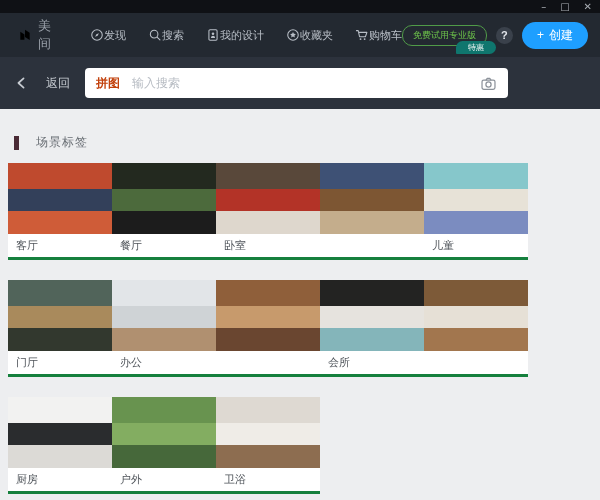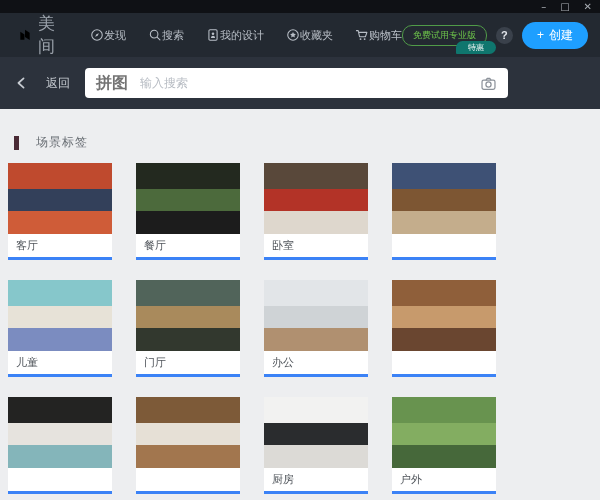--- a/index.html
+++ b/index.html
@@ -15,21 +15,21 @@
   }
   .win-ctrl { color:#a9aeb4; font-size:10px; line-height:10px; cursor:pointer;
     font-family:"DejaVu Sans", sans-serif; }
   
   .navbar {
     height:44px; background:#232931; display:flex; align-items:center;
     padding:0 12px;
   }
   .logo { display:flex; align-items:center; gap:6px; margin-left:6px; cursor:pointer; }
   .logo svg { width:20px; height:20px; fill:#c6ccd3; }
-  .logo-text { color:#9aa1aa; font-size:17px; letter-spacing:2px; }
+  .logo-text { color:#9aa1aa; font-size:13px; letter-spacing:2px; }
   .nav-items { display:flex; align-items:center; gap:22px; margin-left:26px; }
   .nav-item { display:flex; align-items:center; color:#b9bfc7;
     font-size:11px; cursor:pointer; white-space:nowrap; }
   .icon { display:inline-flex; align-items:center; justify-content:center; }
   .icon svg { width:14px; height:14px; stroke:currentColor; fill:none;
     stroke-width:1.8; stroke-linecap:round; stroke-linejoin:round; }
   .icon svg .fill { fill:currentColor; stroke:none; }
   .nav-right { margin-left:auto; display:flex; align-items:center; gap:9px; }
   .trial-pill {
     position:relative; border:1px solid #509b48; color:#6cc24a; font-size:9px;
@@ -55,35 +55,35 @@
     padding:0 16px;
   }
   .back-btn { display:flex; align-items:center; gap:20px; color:#c6cbd1;
     font-size:12px; cursor:pointer; margin-right:15px; }
   .back-btn svg { width:10px; height:12px; stroke:#c6cbd1; fill:none;
     stroke-width:2; stroke-linecap:round; stroke-linejoin:round; }
   .search-bar {
     width:423px; height:30px; background:#fff; border-radius:4px;
     display:flex; align-items:center; padding:0 11px; gap:12px;
   }
-  .search-category { font-size:16px; color:#737373; font-weight:bold; cursor:pointer; }
+  .search-category { font-size:12px; color:#c2410c; font-weight:bold; cursor:pointer; }
   .search-input { flex:1; border:none; outline:none; font-size:12px; color:#333;
     font-family:"Liberation Sans", sans-serif; background:transparent; }
   .search-input::placeholder { color:#b7bcc3; }
   .camera-btn { color:#8c929a; cursor:pointer; }
   .camera-btn svg { width:17px; height:15px; }
   
   .content { padding:0 0 0 8px; }
   .section-header { display:flex; align-items:center; gap:17px; margin:25px 0 12px 6px; }
   .section-marker { width:5px; height:14px; background:#4a2a35; }
   .section-title { font-size:12px; color:#6a6f75; letter-spacing:1px; }
   .grid { display:flex; flex-wrap:wrap; }
   .card {
-    width:104px; margin:0 24px 20px 0; background:#fff;
-    border-bottom:3px solid #3b82f6; cursor:pointer;
+    width:104px; margin:0 0 20px 0; background:#fff;
+    border-bottom:3px solid #15803d; cursor:pointer;
   }
   .card-thumb { height:71px; }
   .card-label { height:23px; line-height:23px; padding-left:8px; font-size:11px;
     color:#4f545a; background:#fff; }
 </style>
 </head>
 <body>
 
 <div class="app">
 
@@ -219,20 +219,21 @@
         </div>
         <div class="card">
           <div class="card-thumb" style="background: linear-gradient(rgb(226, 229, 232) 0%, rgb(226, 229, 232) 36%, rgb(207, 211, 214) 36%, rgb(207, 211, 214) 68%, rgb(176, 144, 112) 68%);"></div>
           <div class="card-label">办公</div>
         </div>
         <div class="card">
           <div class="card-thumb" style="background: linear-gradient(rgb(143, 95, 58) 0%, rgb(143, 95, 58) 36%, rgb(199, 154, 108) 36%, rgb(199, 154, 108) 68%, rgb(106, 70, 48) 68%);"></div>
         </div>
         <div class="card">
           <div class="card-thumb" style="background: linear-gradient(rgb(35, 35, 34) 0%, rgb(35, 35, 34) 36%, rgb(230, 227, 222) 36%, rgb(230, 227, 222) 68%, rgb(132, 181, 186) 68%);"></div>
+          <div class="card-label">会所</div>
         </div>
         <div class="card">
           <div class="card-thumb" style="background: linear-gradient(rgb(125, 90, 56) 0%, rgb(125, 90, 56) 36%, rgb(230, 224, 214) 36%, rgb(230, 224, 214) 68%, rgb(162, 118, 78) 68%);"></div>
         </div>
         <div class="card">
           <div class="card-thumb" style="background: linear-gradient(rgb(242, 242, 241) 0%, rgb(242, 242, 241) 36%, rgb(42, 44, 46) 36%, rgb(42, 44, 46) 68%, rgb(220, 218, 214) 68%);"></div>
           <div class="card-label">厨房</div>
         </div>
         <div class="card">
           <div class="card-thumb" style="background: linear-gradient(rgb(104, 147, 79) 0%, rgb(104, 147, 79) 36%, rgb(131, 173, 97) 36%, rgb(131, 173, 97) 68%, rgb(70, 104, 58) 68%);"></div>

